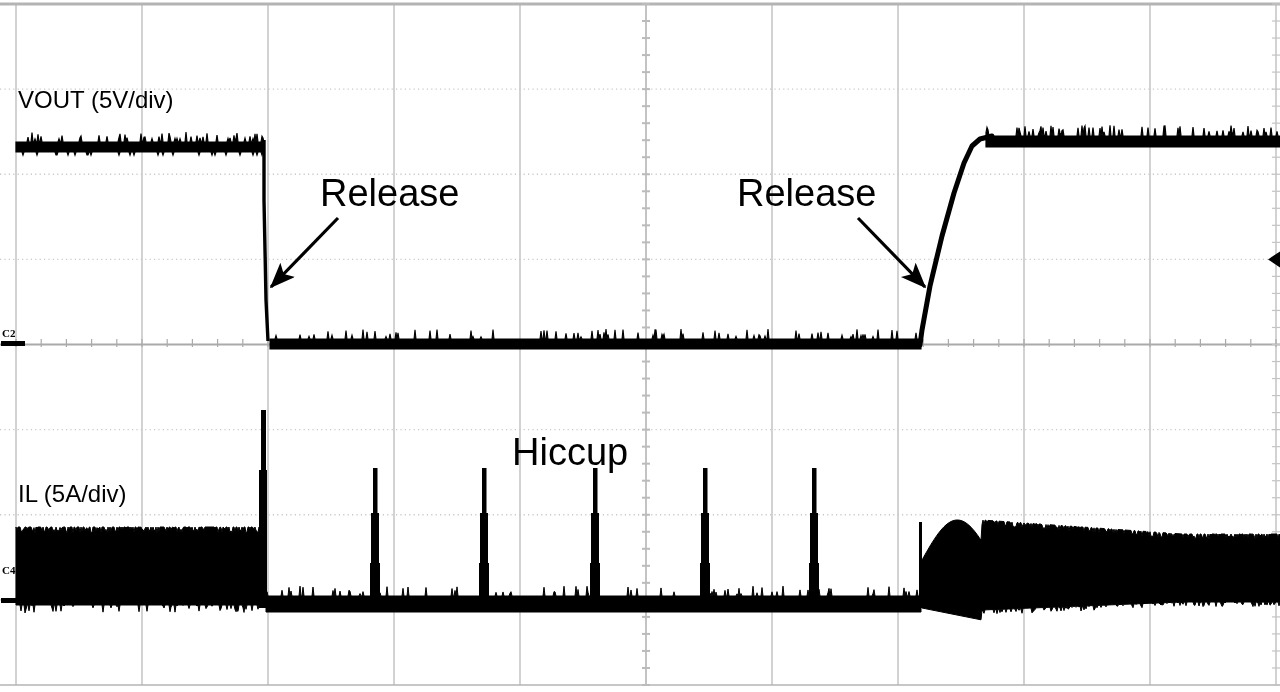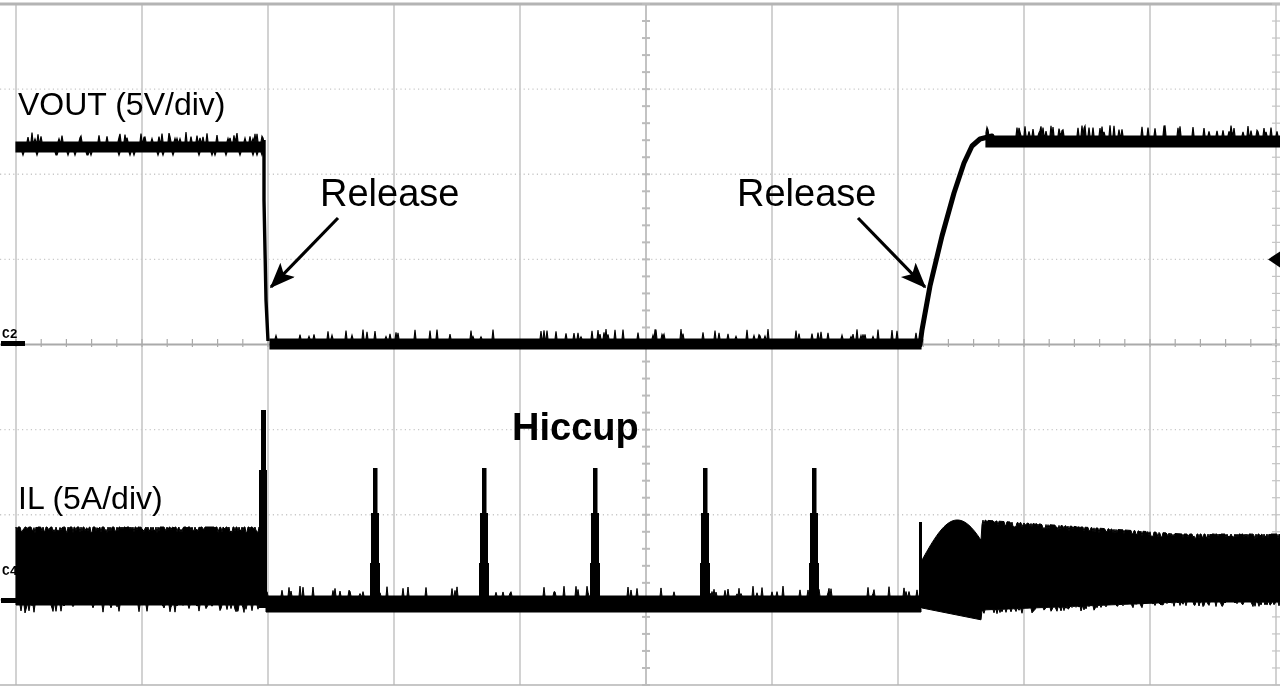--- a/index.html
+++ b/index.html
@@ -14,28 +14,28 @@
   #traces{position:absolute;left:0;top:0;width:1280px;height:692px;}
   #annotations{position:absolute;left:0;top:0;width:1280px;height:692px;}
 
   .lbl{
     position:absolute;
     color:#000000;
     white-space:nowrap;
     line-height:1;
     font-family:"Liberation Sans",sans-serif;
   }
-  .lbl-big{font-size:32px;}
+  .lbl-big{font-size:24px;}
   .lbl-mid{font-size:38px;}
   .chan{
     position:absolute;
-    font-size:13px;
+    font-size:11px;
     font-weight:bold;
     color:#000000;
-    font-family:Liberation Mono, monospace;
+    font-family:Liberation Serif, serif;
     line-height:1;
   }
   .chan-bar{
     position:absolute;
     width:24px;height:5px;
     background:#000000;
   }
 </style>
 </head>
 <body>
@@ -239,21 +239,21 @@
     </svg>
 
   <div class="lbl lbl-big" style="left:18px;top:88px;">VOUT (5V/div)</div>
 
   <div class="lbl lbl-big" style="left:18px;top:482px;">IL (5A/div)</div>
 
   <div class="lbl lbl-mid" style="left:320px;top:174px;">Release</div>
 
   <div class="lbl lbl-mid" style="left:697px;top:174px;margin-left:40px;">Release</div>
 
-  <div class="lbl lbl-mid" style="left:512px;top:408px;font-weight:bold;">Hiccup</div>
+  <div class="lbl lbl-mid" style="left:512px;top:433px;">Hiccup</div>
 
 
   <div class="chan" style="left:2px;top:328px;">C2</div>
   <div class="chan-bar" style="left:1px;top:341px;"></div>
 
   <div class="chan" style="left:2px;top:565px;">C4</div>
   <div class="chan-bar" style="left:1px;top:598px;"></div>
 
 </div>
 

